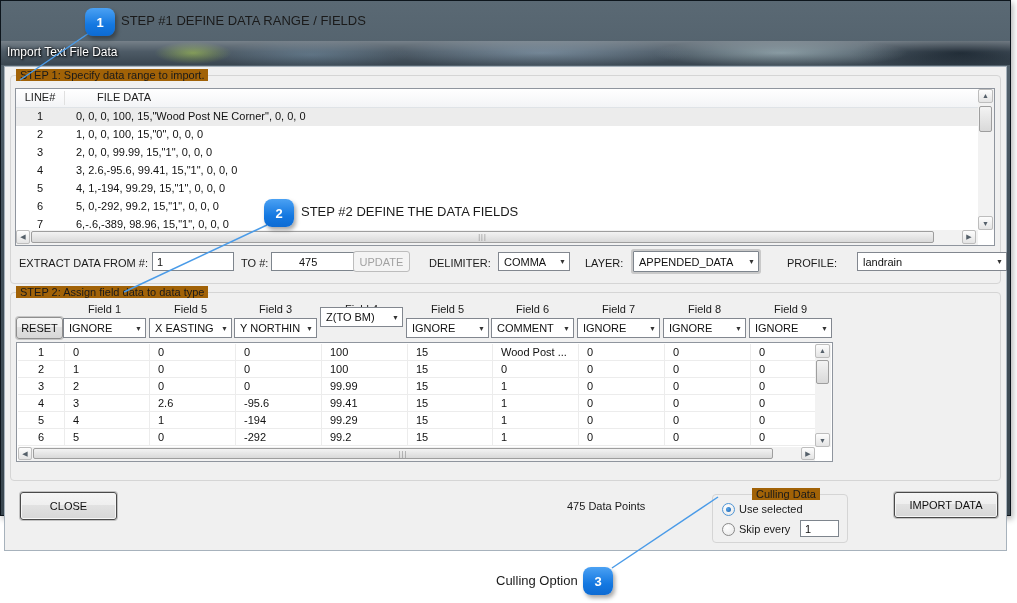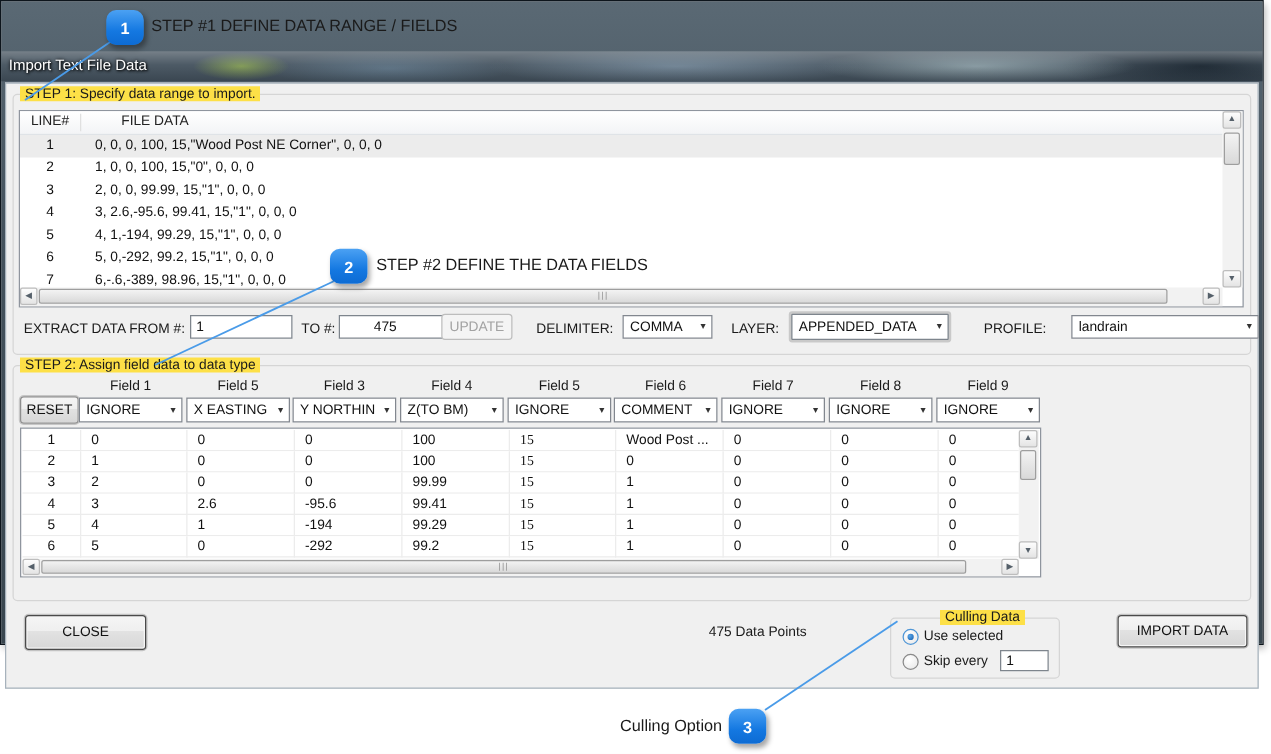--- a/index.html
+++ b/index.html
@@ -21,21 +21,21 @@
       radial-gradient(170px 20px at 780px 12px, #84979f, rgba(0,0,0,0) 75%),
       radial-gradient(140px 24px at 960px 12px, #16222d, rgba(0,0,0,0) 80%),
       #42505c; }
   .title-text { position:absolute; left:7px; top:45px; font-size:12px; color:#fff;
     text-shadow:0 0 3px #000, 1px 1px 2px rgba(0,0,0,.9); white-space:nowrap; }
   .client { position:absolute; left:4px; top:66px; width:1003px; height:485px;
     background:#f0f0f0; border:1px solid #a7b2bc; }
 
   
   .groupbox { position:absolute; border:1px solid #d5d5d5; border-radius:4px; }
-  .group-label { position:absolute; font-size:11px; color:#1a1a1a; background:#fde047; padding:0 4px; white-space:nowrap; }
+  .group-label { position:absolute; font-size:11px; color:#1a1a1a; background:#a16207; padding:0 4px; white-space:nowrap; }
 
   
   .list1 { position:absolute; left:15px; top:88px; width:980px; height:158px; background:#fff; border:1px solid #8f959e; }
   .l-head { position:absolute; left:0; top:0; width:962px; height:19px;
     background:linear-gradient(180deg,#ffffff,#f3f4f6); border-bottom:1px solid #dfe3e7; }
   .l-head .hl { position:absolute; top:2px; font-size:11px; color:#222; }
   .l-div { position:absolute; left:48px; top:2px; height:14px; border-left:1px solid #e0e0e0; }
   .lrow { position:absolute; left:0; width:962px; height:18px; font-size:11px; color:#111; }
   .lrow.sel { background:#ececec; }
   .c-line { position:absolute; left:0; width:48px; text-align:center; top:2px; }
@@ -64,21 +64,21 @@
   .btn.disabled { color:#a2a2a2; border-color:#bdbdbd; background:#f4f4f4; }
 
   
   .fld-lbl { position:absolute; top:303px; width:83px; text-align:center; font-size:11px; color:#1a1a1a; }
   .grid { position:absolute; left:16px; top:342px; width:817px; height:120px; background:#fff; border:1px solid #8f959e; }
   .grow { position:absolute; left:1px; width:797px; height:17px; background:#fff; border-bottom:1px solid #ececec; }
   .gc { position:absolute; top:0; height:17px; line-height:16px; font-size:11px; color:#111;
     overflow:hidden; white-space:nowrap; border-right:1px solid #ececec; padding-left:8px; }
   .g0 { left:0; width:47px; text-align:center; padding-left:0; }
   .g1 { left:47px; width:85px; } .g2 { left:132px; width:86px; } .g3 { left:218px; width:86px; }
-  .g4 { left:304px; width:86px; } .g5 { left:390px; width:85px;font-family:Liberation Serif, serif; } .g6 { left:475px; width:86px; }
+  .g4 { left:304px; width:86px; } .g5 { left:390px; width:85px; } .g6 { left:475px; width:86px; }
   .g7 { left:561px; width:86px; } .g8 { left:647px; width:86px; } .g9 { left:733px; width:64px; border-right:none; }
 
   
   .radio { position:absolute; width:13px; height:13px; border-radius:50%; border:1px solid #8a8a8a;
     background:radial-gradient(circle at 38% 32%, #ffffff, #e6e6e6); }
   .radio.sel { border-color:#4f96d6; }
   .radio.sel::after { content:""; position:absolute; left:3px; top:3px; width:5px; height:5px;
     border-radius:50%; background:radial-gradient(circle at 35% 35%, #59a5e8, #145fae); }
 
   
@@ -192,21 +192,21 @@
       <span class="arr">▼</span>
   </div>
   <div class="combo" style="left:149px; top:318px; width:83px; height:20px;">
     <span>X EASTING</span>
       <span class="arr">▼</span>
   </div>
   <div class="combo" style="left:234px; top:318px; width:83px; height:20px;">
     <span>Y NORTHIN</span>
       <span class="arr">▼</span>
   </div>
-  <div class="combo" style="left:320px; top:318px; width:83px; height:20px;">
+  <div class="combo" style="left:320px; top:307px; width:83px; height:20px;">
     <span>Z(TO BM)</span>
       <span class="arr">▼</span>
   </div>
   <div class="combo" style="left:406px; top:318px; width:83px; height:20px;">
     <span>IGNORE</span>
       <span class="arr">▼</span>
   </div>
   <div class="combo" style="left:491px; top:318px; width:83px; height:20px;">
     <span>COMMENT</span>
       <span class="arr">▼</span>

